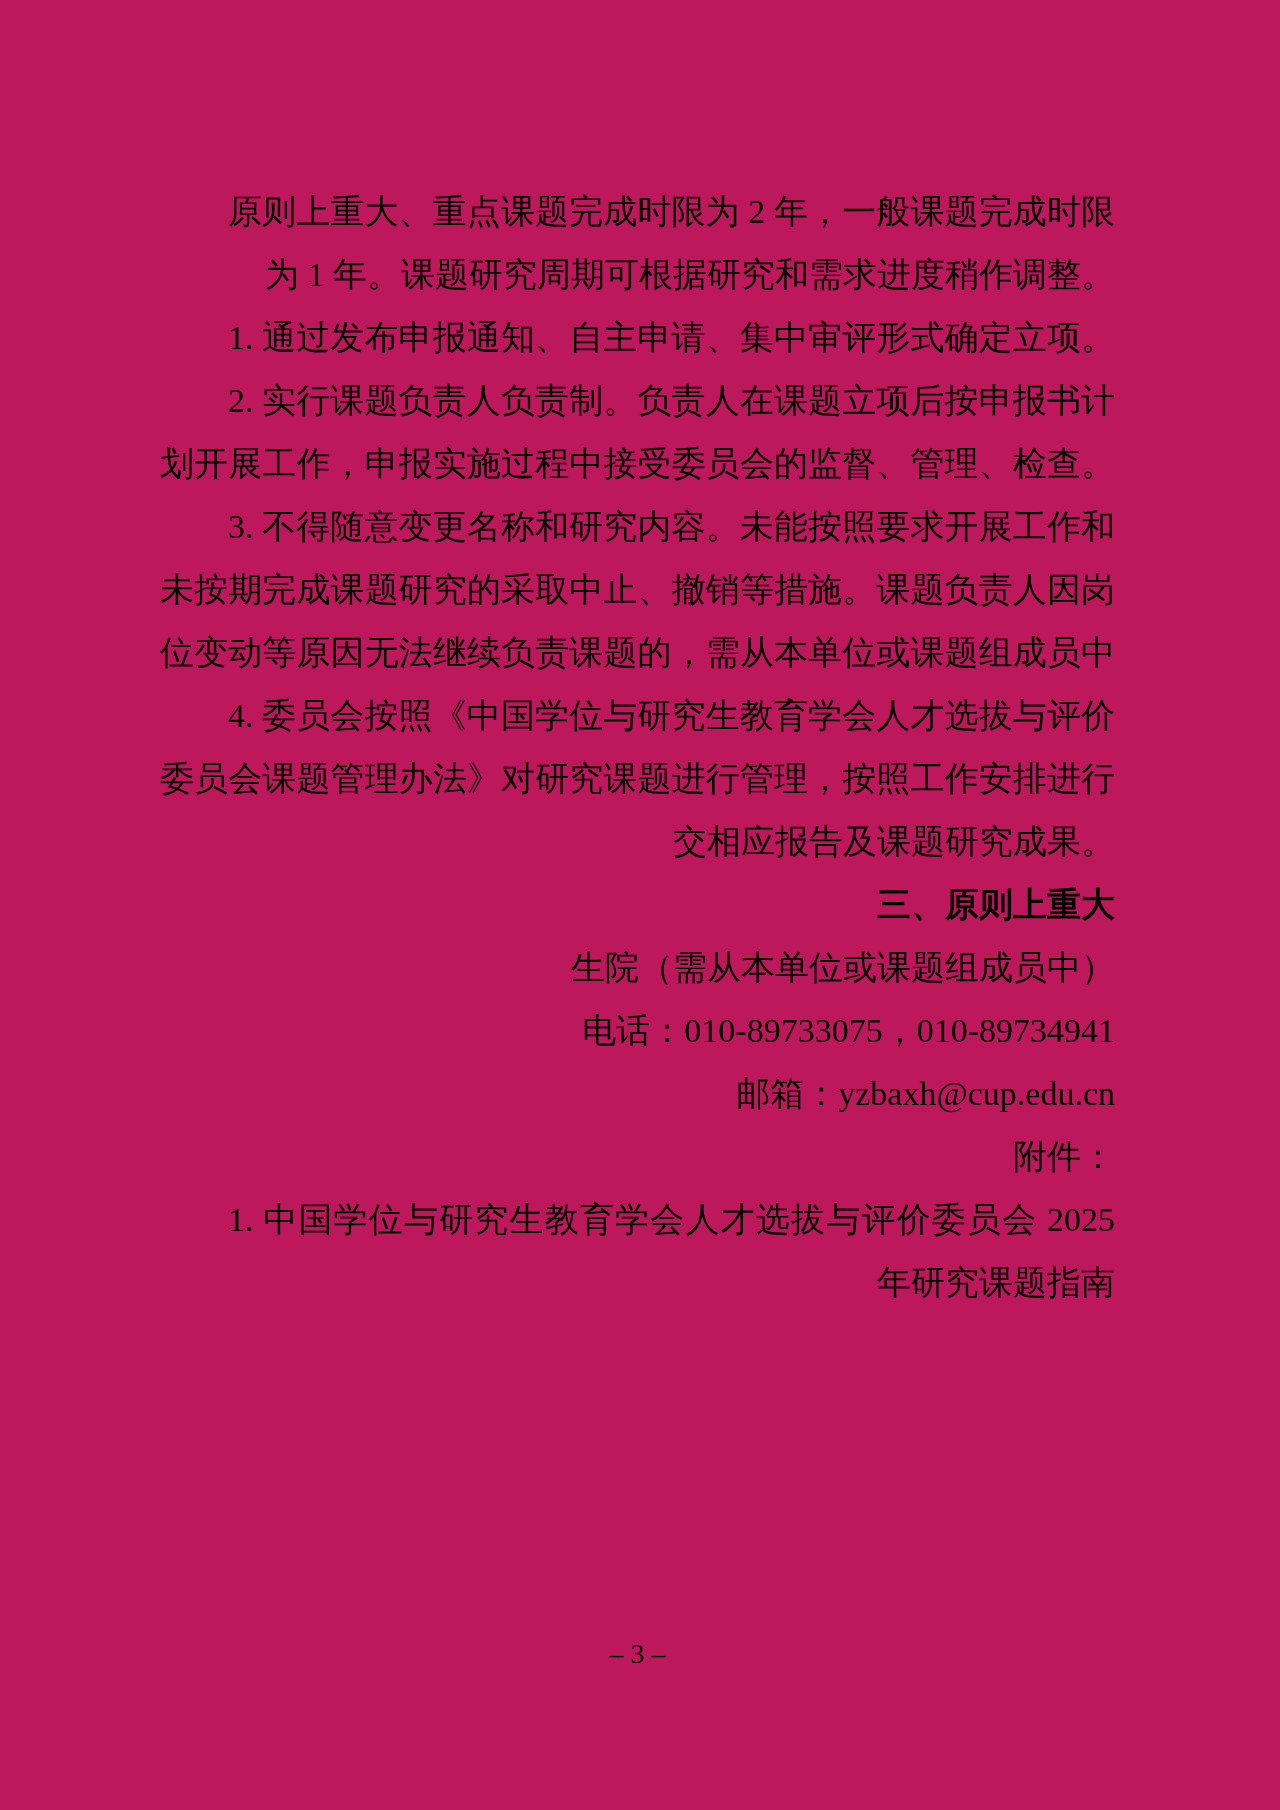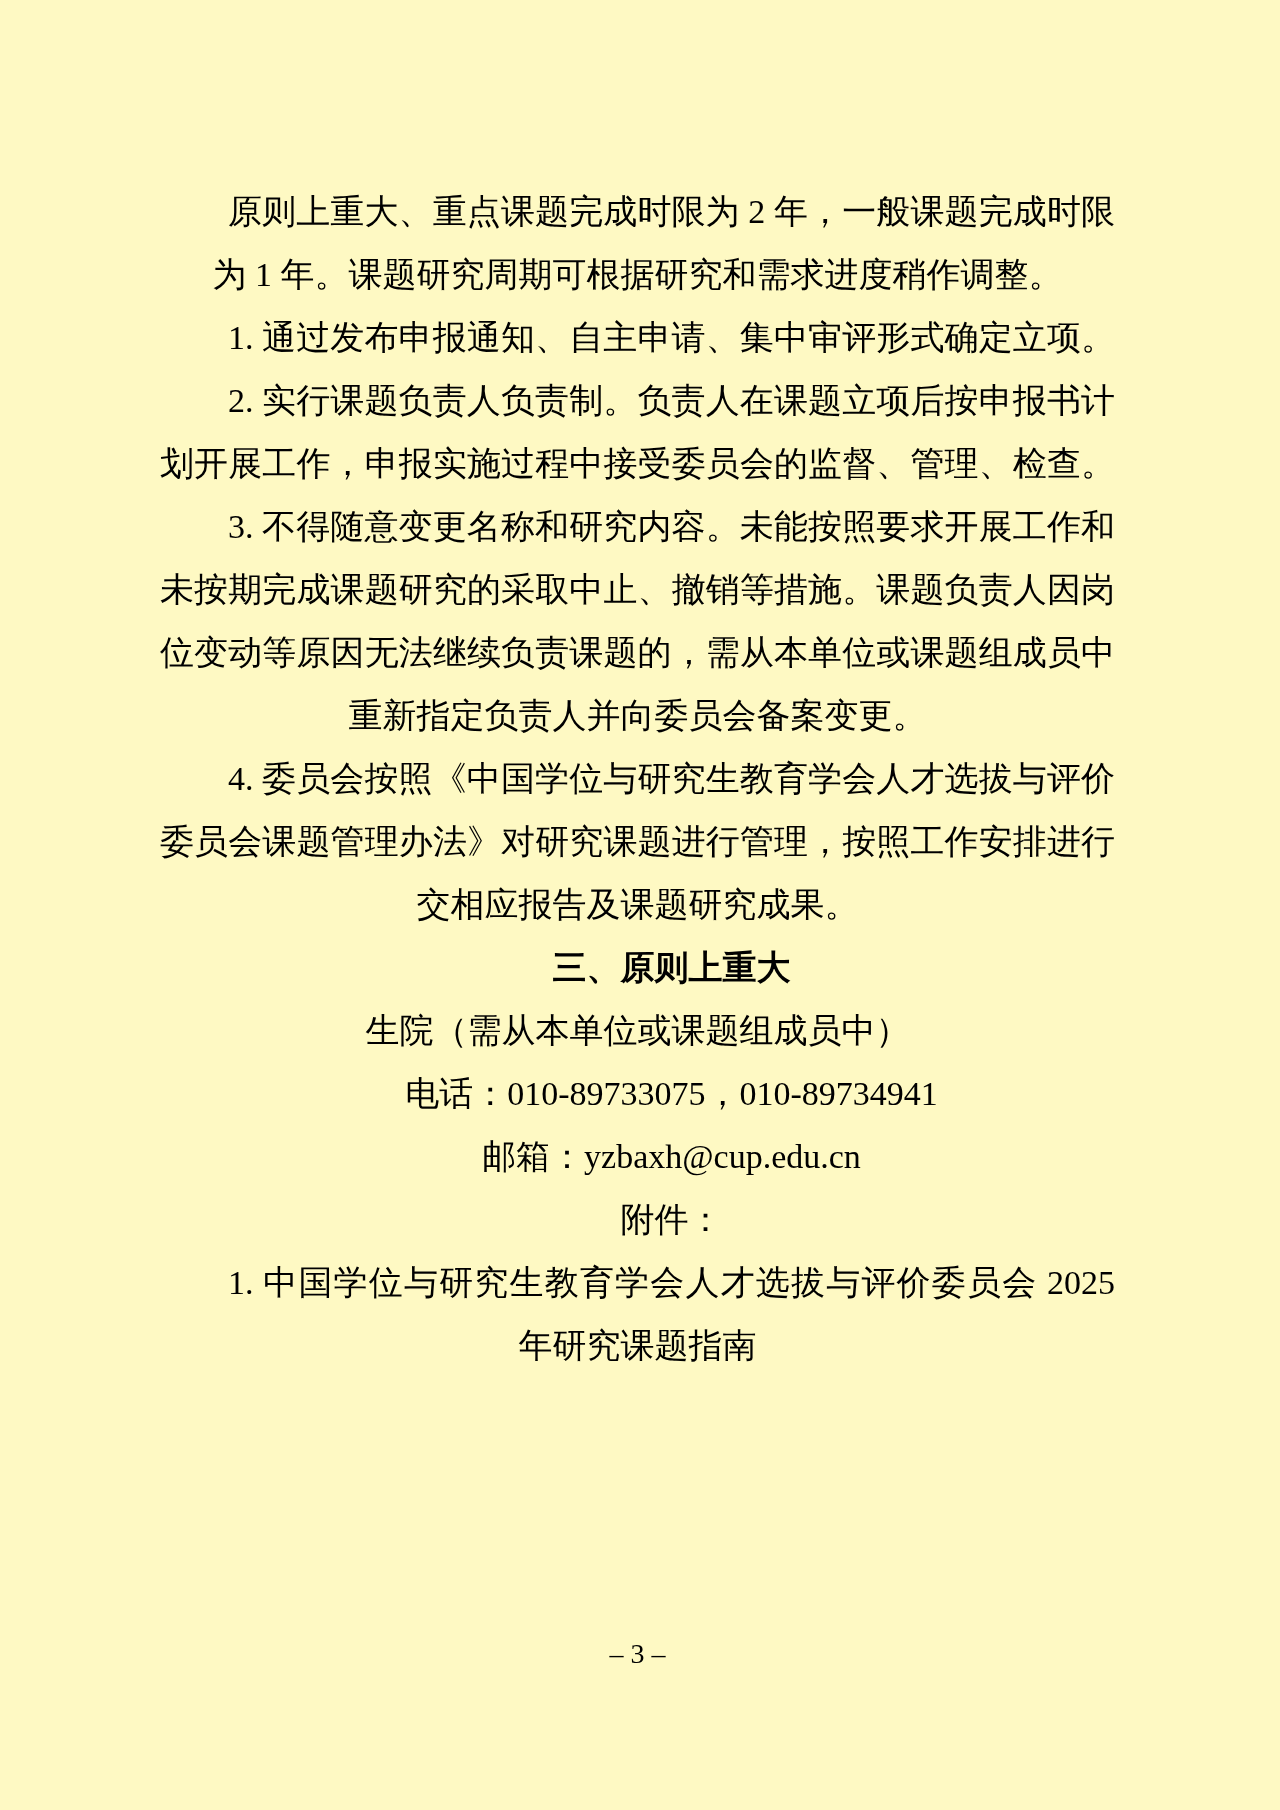--- a/index.html
+++ b/index.html
@@ -4,36 +4,36 @@
 <style>
   html, body {
     margin: 0;
     padding: 0;
     background: #ffffff;
   }
   .page {
     position: relative;
     width: 1280px;
     height: 1810px;
-    background: #fef9c3;
+    background: #be185d;
     overflow: hidden;
     font-family: "Liberation Serif", serif;
     color: #000000;
   }
   .content {
     position: absolute;
     top: 180px;
     left: 160px;
     width: 955px;
   }
   .line {
     height: 63px;
     line-height: 63px;
     font-size: 34px;
-    text-align: center;
+    text-align: right;
     letter-spacing: 0px;
   }
   .line.indent {
     padding-left: 68px;
   }
   .line.justify {
     text-align: justify;
     text-align-last: justify;
   }
   .line.heading {
@@ -58,21 +58,20 @@
 <div class="page">
   <div class="content">
     <div class="line indent justify">原则上重大、重点课题完成时限为 2 年，一般课题完成时限</div>
     <div class="line">为 1 年。课题研究周期可根据研究和需求进度稍作调整。</div>
     <div class="line indent justify">1. 通过发布申报通知、自主申请、集中审评形式确定立项。</div>
     <div class="line indent justify">2. 实行课题负责人负责制。负责人在课题立项后按申报书计</div>
     <div class="line justify">划开展工作，申报实施过程中接受委员会的监督、管理、检查。</div>
     <div class="line indent justify">3. 不得随意变更名称和研究内容。未能按照要求开展工作和</div>
     <div class="line justify">未按期完成课题研究的采取中止、撤销等措施。课题负责人因岗</div>
     <div class="line justify">位变动等原因无法继续负责课题的，需从本单位或课题组成员中</div>
-    <div class="line">重新指定负责人并向委员会备案变更。</div>
     <div class="line indent justify">4. 委员会按照《中国学位与研究生教育学会人才选拔与评价</div>
     <div class="line justify">委员会课题管理办法》对研究课题进行管理，按照工作安排进行</div>
     <div class="line">交相应报告及课题研究成果。</div>
     <div class="line indent heading">三、原则上重大</div>
     <div class="line">生院（需从本单位或课题组成员中）</div>
     <div class="line indent">电话：010-89733075，010-89734941</div>
     <div class="line indent">邮箱：yzbaxh@cup.edu.cn</div>
     <div class="line indent">附件：</div>
     <div class="line indent justify">1. 中国学位与研究生教育学会人才选拔与评价委员会 2025</div>
     <div class="line">年研究课题指南</div>

